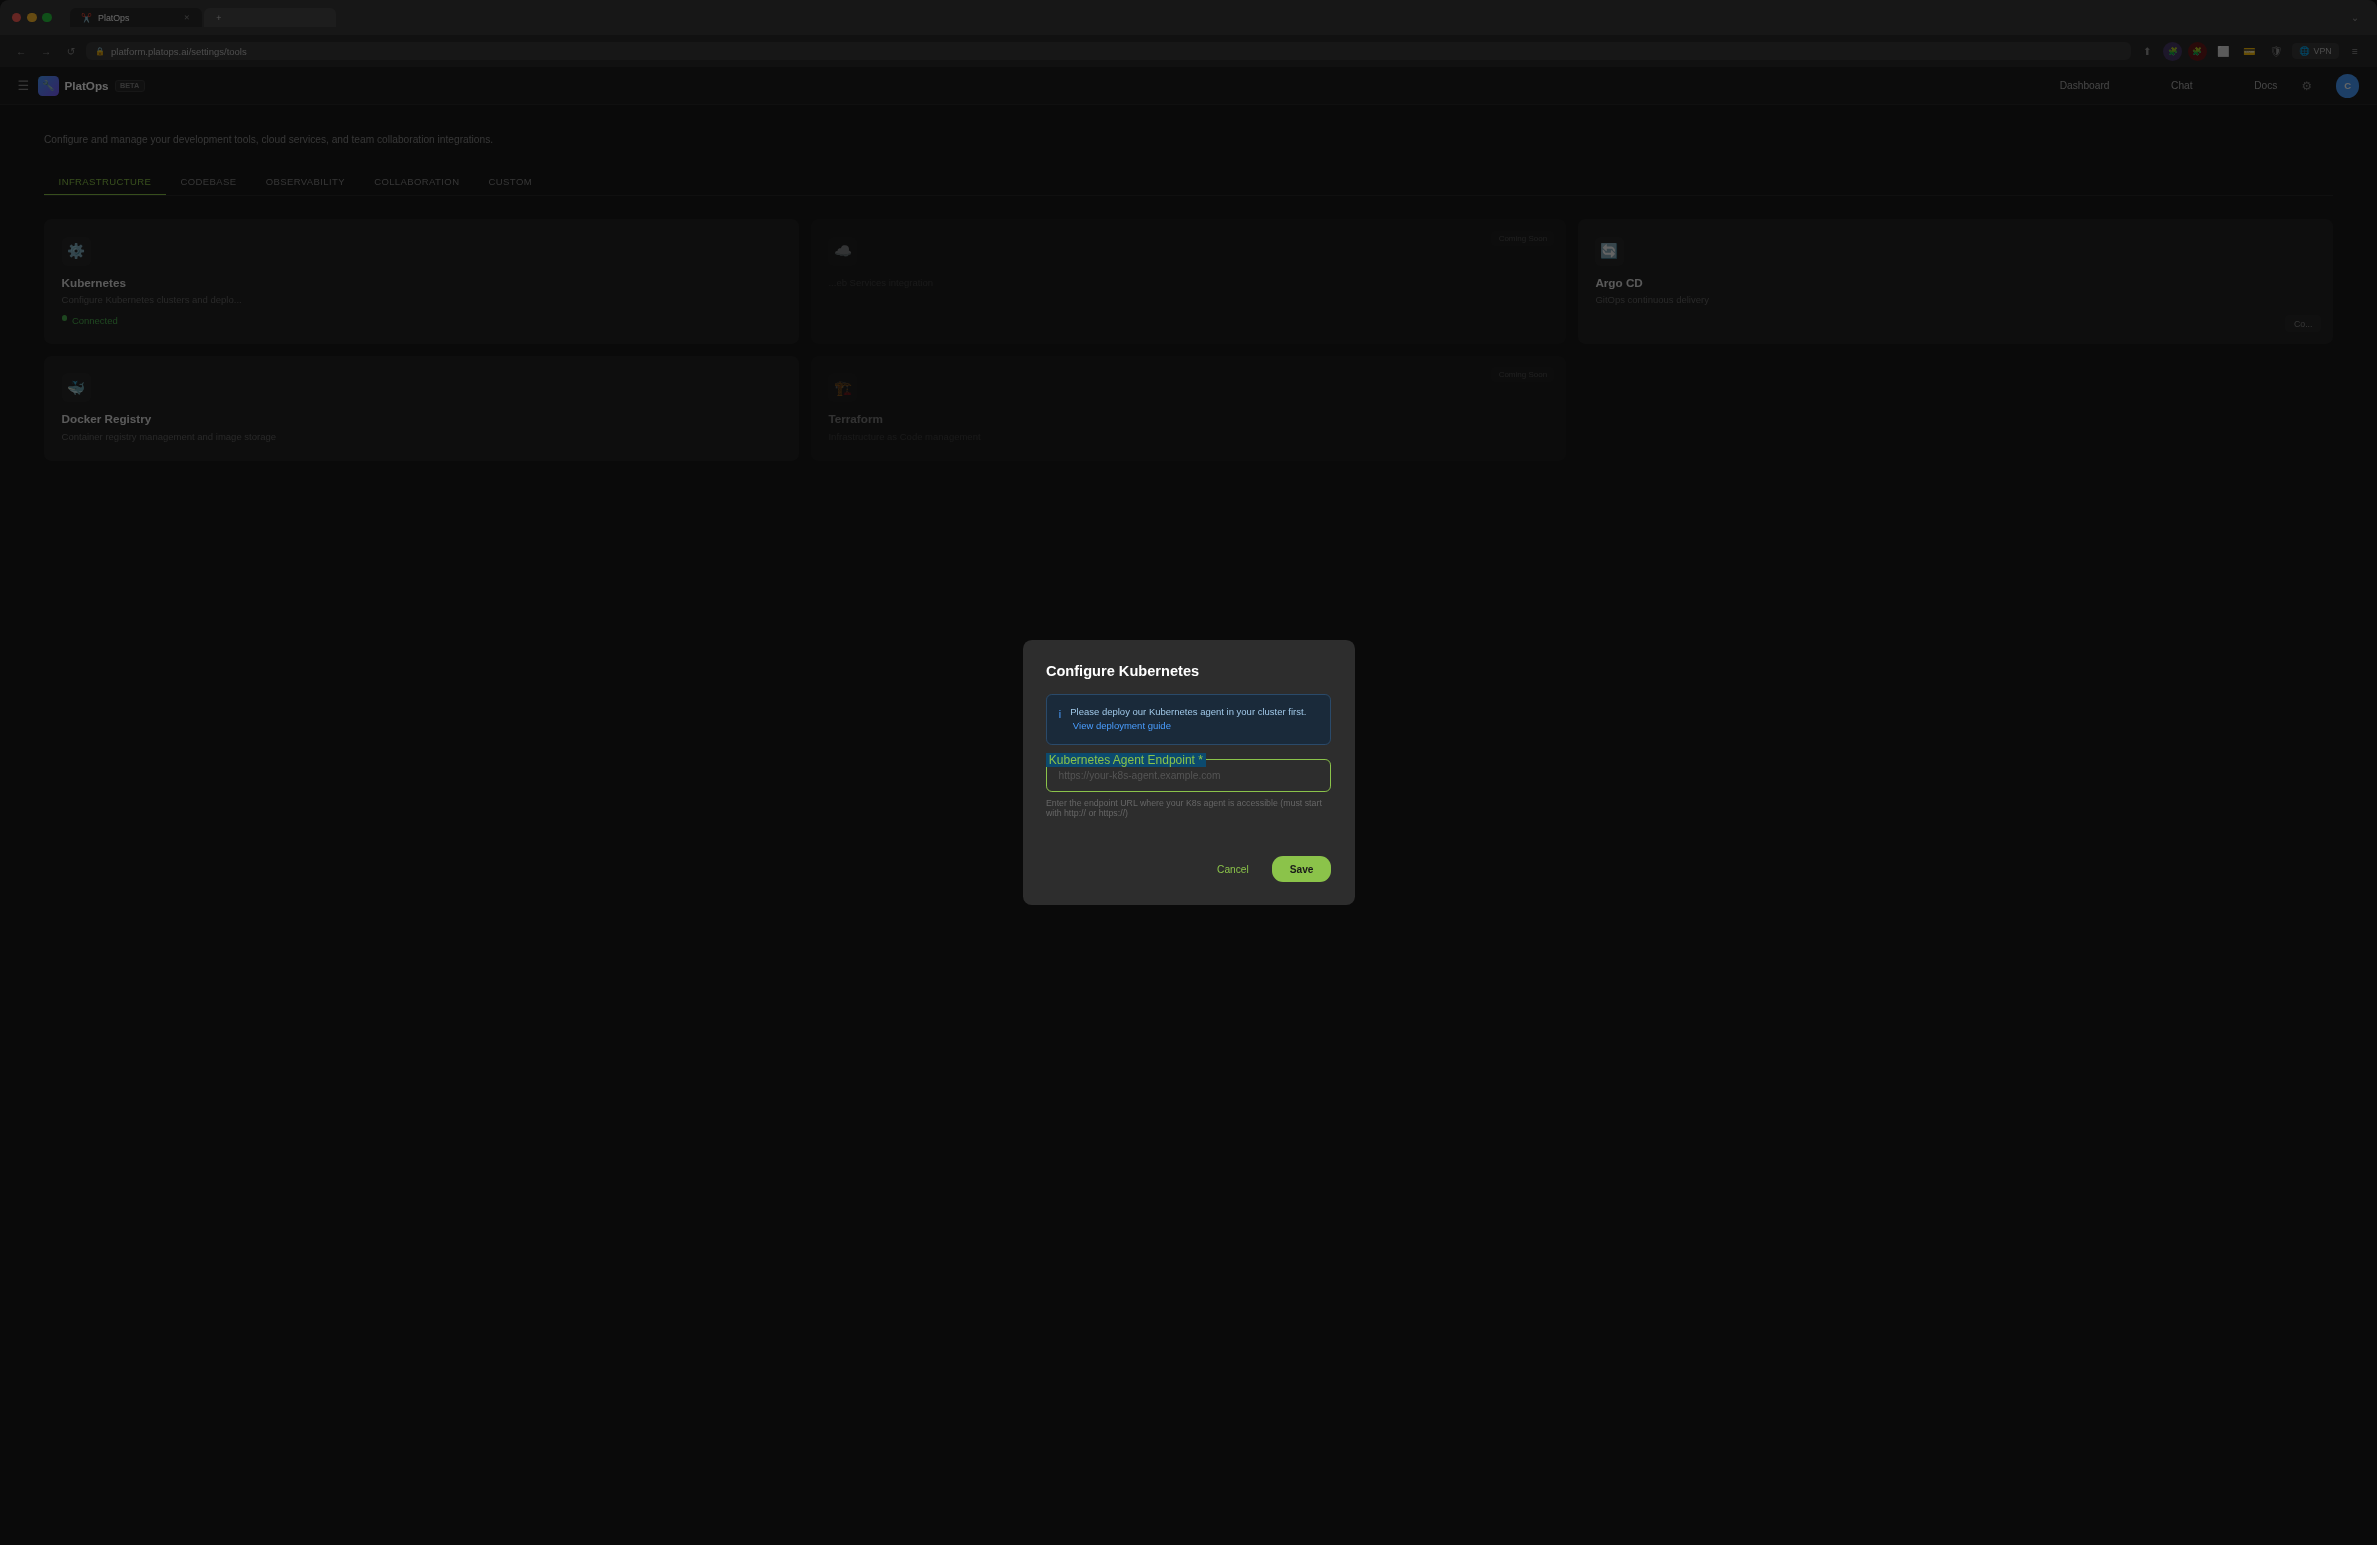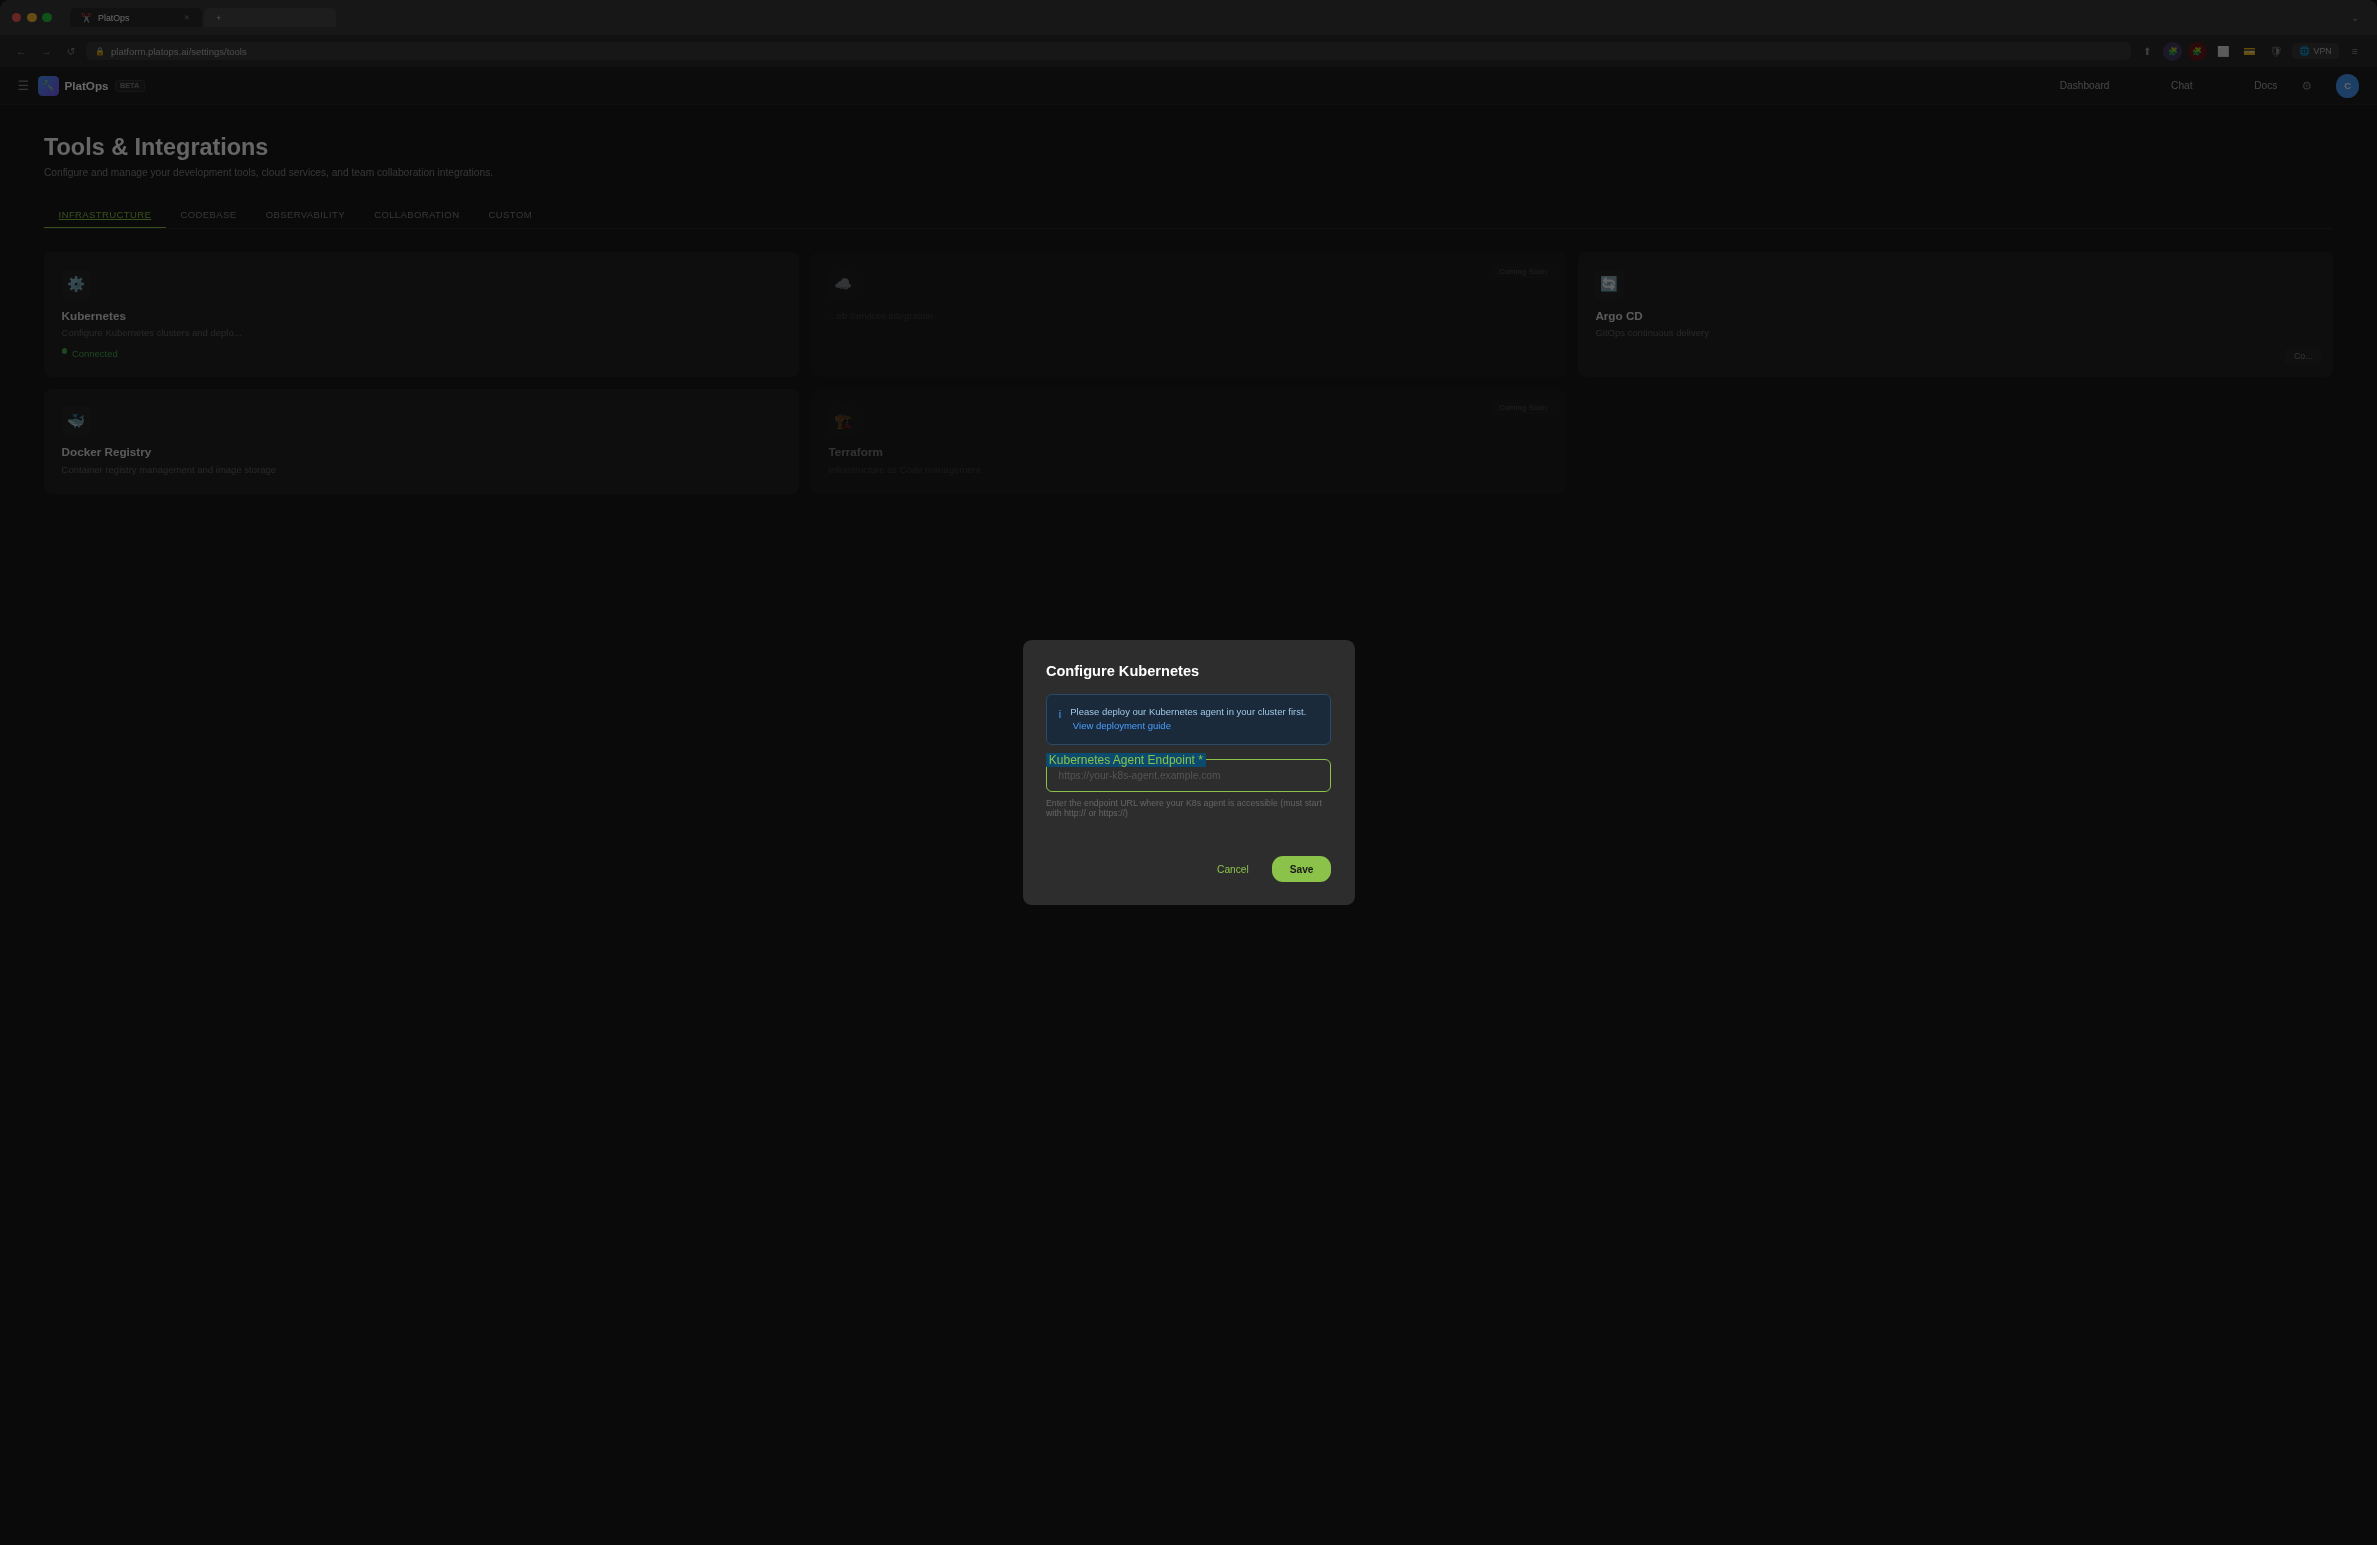--- a/index.html
+++ b/index.html
@@ -233,21 +233,20 @@
       font-size: 9.5px;
       color: #888;
       cursor: pointer;
       border-bottom: 1.5px solid transparent;
       margin-bottom: -0.7px;
       letter-spacing: 0.4px;
     }
     .tab.active {
       color: #8bc34a;
       border-bottom-color: #8bc34a;
-      text-decoration: underline;
     }
 
     
     .cards-grid {
       display: grid;
       grid-template-columns: repeat(3, 1fr);
       gap: 11.7px;
     }
     .card {
       background: #242424;
@@ -464,21 +463,20 @@
     <div class="app-nav-right">
       <a class="nav-link">Dashboard</a>
       <a class="nav-link">Chat</a>
       <a class="nav-link">Docs</a>
       <button class="nav-icon-btn">⚙</button>
       <div class="avatar">C</div>
     </div>
   </div>
 
   <div class="main-content">
-    <h1 class="page-title">Tools &amp; Integrations</h1>
     <p class="page-subtitle">Configure and manage your development tools, cloud services, and team collaboration integrations.</p>
 
     <div class="tabs">
       <div class="tab active">INFRASTRUCTURE</div>
       <div class="tab">CODEBASE</div>
       <div class="tab">OBSERVABILITY</div>
       <div class="tab">COLLABORATION</div>
       <div class="tab">CUSTOM</div>
     </div>
 

